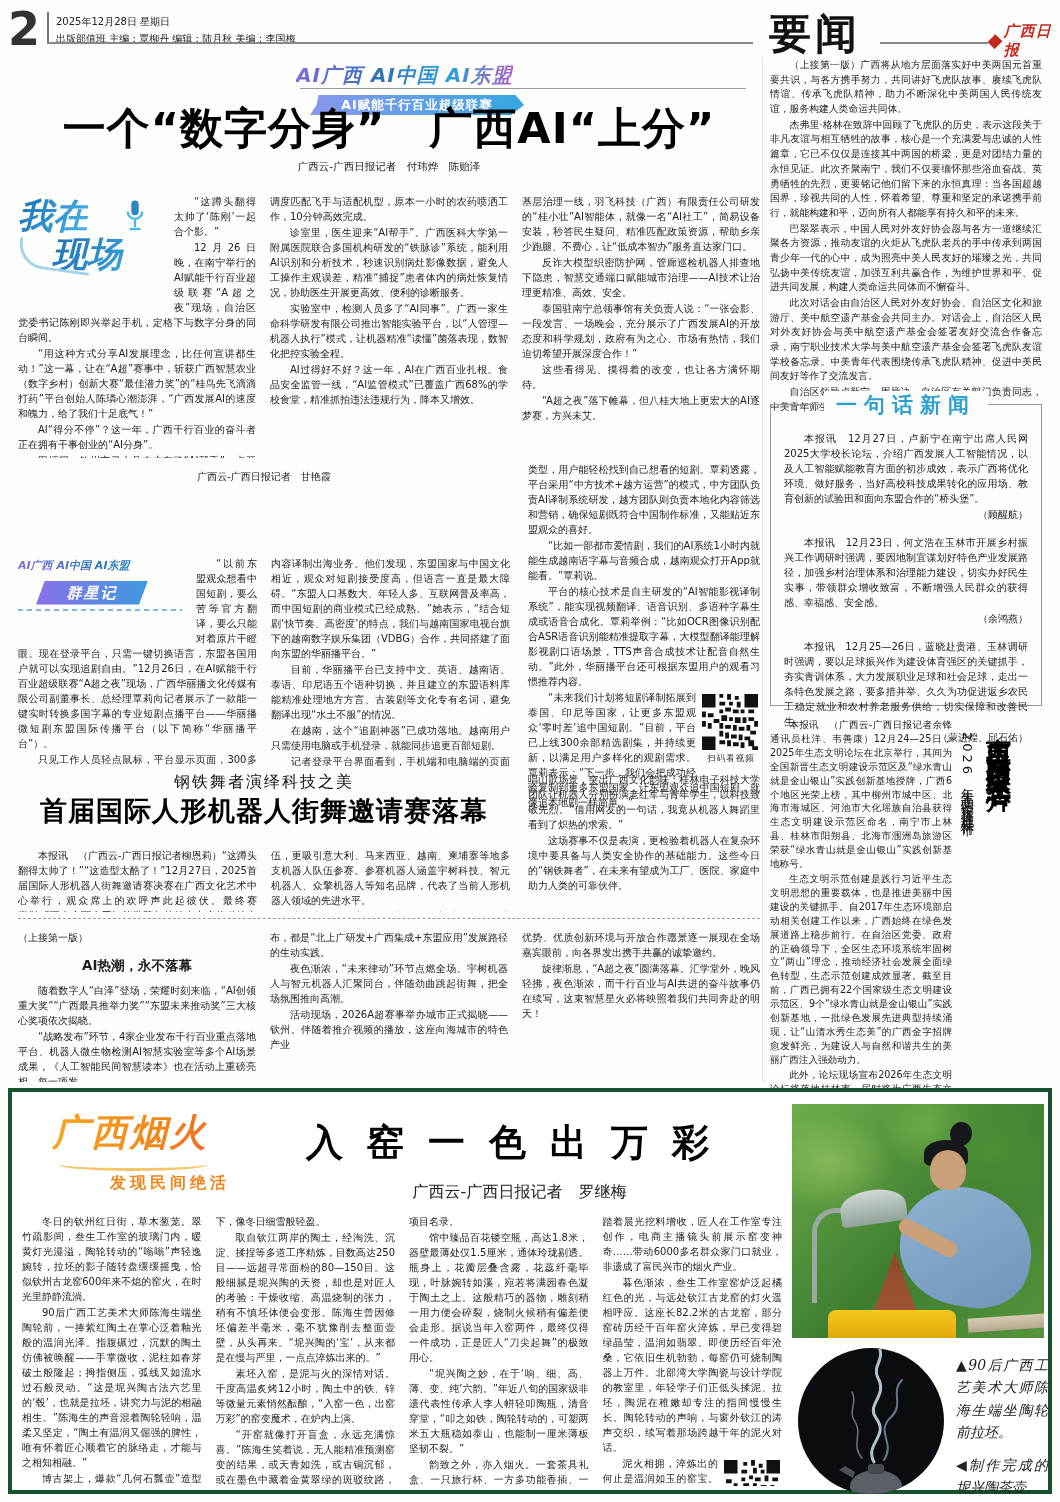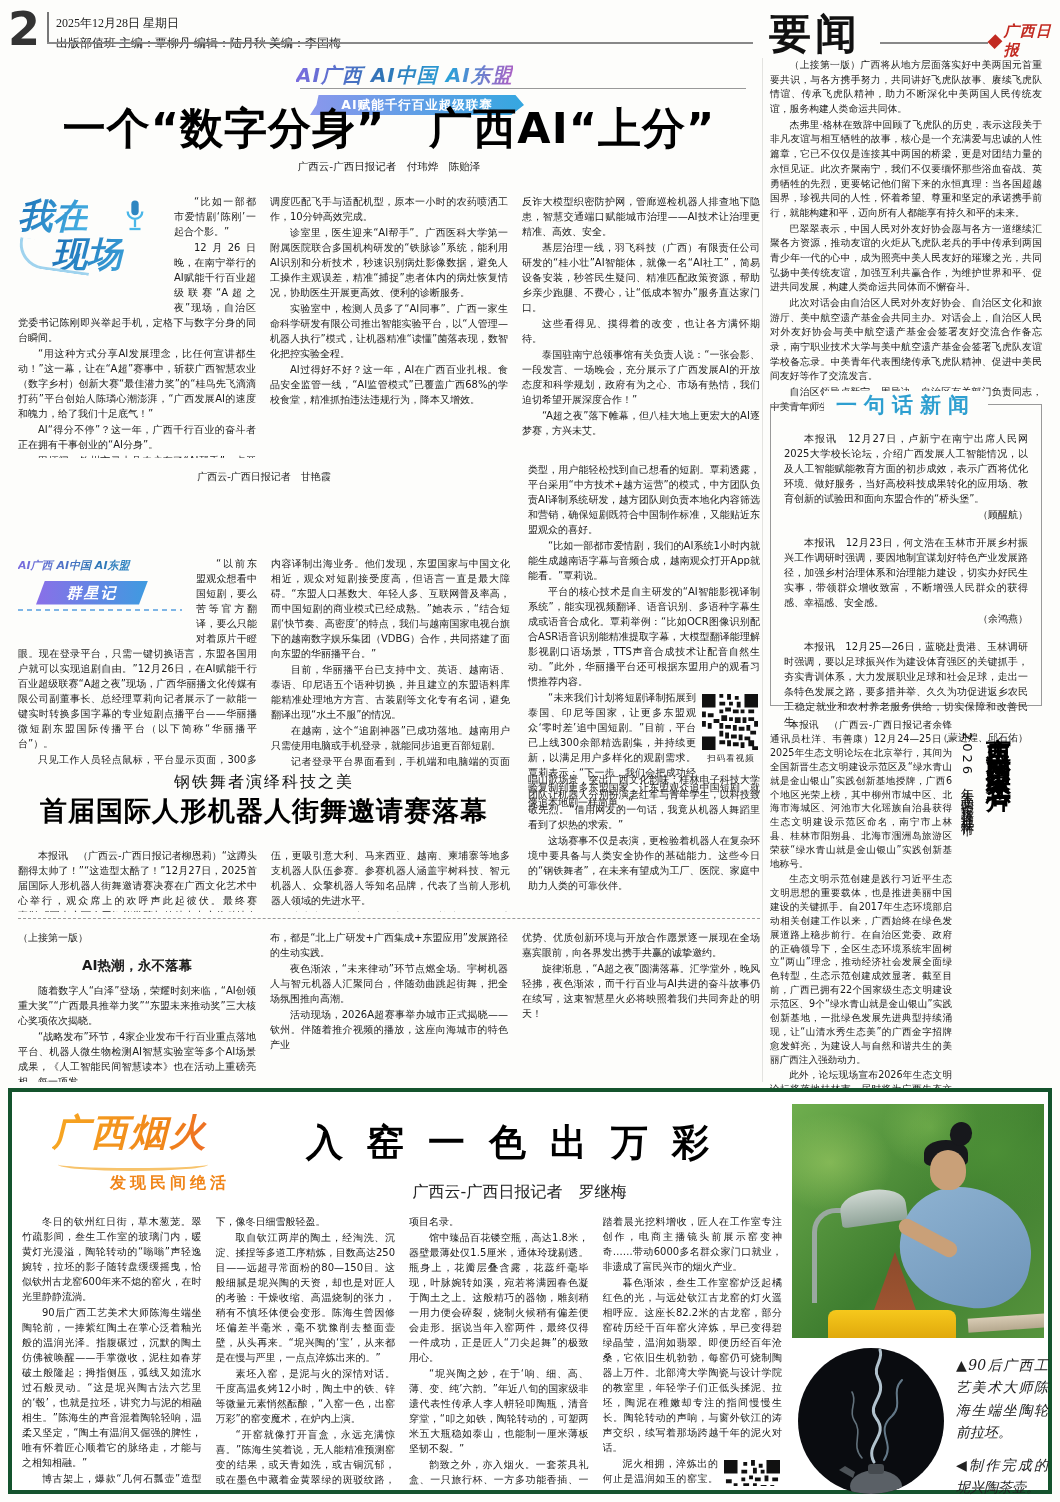--- a/index.html
+++ b/index.html
@@ -2,21 +2,21 @@
 <html><head>
 <meta charset="utf-8">
 <style>
   html,body{margin:0;padding:0;background:#e8e8e4;}
   .page{position:relative;width:1060px;height:1502px;margin:0 auto;background:#fdfdfb;
         font-family:"DejaVu Sans","Liberation Sans",sans-serif;color:#1a1a1a;overflow:hidden;}
   .abs{position:absolute;}
   
   .page-num{left:8px;top:6px;font-size:46px;font-weight:900;color:#333;line-height:1;}
   .hdr-vline{left:47px;top:12px;width:2px;height:32px;background:#777;}
-  .issue-info{left:56px;top:13px;font-size:12px;color:#222;line-height:1.7;font-family:Liberation Serif, serif;}
+  .issue-info{left:56px;top:13px;font-size:10px;color:#222;line-height:1.7;}
   .hline-l{left:47px;top:42px;width:706px;height:2px;background:#888;}
   .hline-r{left:880px;top:42px;width:108px;height:2px;background:#888;}
   .section-title{left:752px;top:6px;width:126px;text-align:center;font-family:"Liberation Serif","DejaVu Serif",serif;
         font-size:42px;font-weight:900;letter-spacing:4px;color:#111;}
   .masthead{left:990px;top:22px;display:flex;align-items:center;gap:4px;}
   .masthead .diamond{width:11px;height:11px;background:#c22a21;transform:rotate(45deg);}
   .masthead .mh-text{color:#c22a21;font-family:"Liberation Serif",serif;font-style:italic;font-weight:900;font-size:15px;letter-spacing:1px;}
   .vrule{left:762px;top:58px;width:1px;height:1024px;background:#e3e3e0;}
   
   .bodytext{font-size:10px;line-height:1.5;text-align:justify;color:#1b1b1b;}
@@ -166,41 +166,41 @@
         <svg width="22" height="40" viewBox="0 0 24 42">
           <rect x="8" y="2" width="8" height="16" rx="4" fill="#2e86c1"></rect>
           <path d="M4 14a8 8 0 0 0 16 0" fill="none" stroke="#49b6e8" stroke-width="2.5"></path>
           <line x1="12" y1="23" x2="12" y2="31" stroke="#49b6e8" stroke-width="2.5"></line>
           <line x1="6" y1="33" x2="18" y2="33" stroke="#49b6e8" stroke-width="2.5"></line>
         </svg>
         <div class="l2">现场</div>
         <span class="swoosh"></span>
       </div>
       <div>
-          <p>“比如一部都市爱情剧‘陈刚’一起合个影。”</p>
+          <p>“这蹲头翻得太帅了‘陈刚’一起合个影。”</p>
           <p>12月26日晚，在南宁举行的AI赋能千行百业超级联赛“A超之夜”现场，自治区党委书记陈刚即兴举起手机，定格下与数字分身的同台瞬间。</p>
           <p>“用这种方式分享AI发展理念，比任何宣讲都生动！”这一幕，让在“A超”赛事中，斩获广西智慧农业（数字乡村）创新大赛“最佳潜力奖”的“桂鸟先飞滴滴打药”平台创始人陈璘心潮澎湃，“广西发展AI的速度和魄力，给了我们十足底气！”</p>
           <p>AI“得分不停”？这一年，广西千行百业的奋斗者正在拥有干事创业的“AI分身”。</p>
           <p>田埂间，钦州市灵山县农户有了“AI帮手”。点开手机的“桂鸟先飞滴滴打药”小程序一键下单，AI智能</p>
         </div>
     </div>
     <div class="col cont">
       <div>
           <p>调度匹配飞手与适配机型，原本一小时的农药喷洒工作，10分钟高效完成。</p>
           <p>诊室里，医生迎来“AI帮手”。广西医科大学第一附属医院联合多国机构研发的“铁脉诊”系统，能利用AI识别和分析技术，秒速识别病灶影像数据，避免人工操作主观误差，精准“捕捉”患者体内的病灶恢复情况，协助医生开展更高效、便利的诊断服务。</p>
           <p>实验室中，检测人员多了“AI同事”。广西一家生命科学研发有限公司推出智能实验平台，以“人管理—机器人执行”模式，让机器精准“读懂”菌落表现，数智化把控实验全程。</p>
           <p>AI过得好不好？这一年，AI在广西百业扎根。食品安全监管一线，“AI监管模式”已覆盖广西68%的学校食堂，精准抓拍违法违规行为，降本又增效。</p>
         </div>
     </div>
     <div class="col cont">
       <div>
+          <p>基层治理一线，羽飞科技（广西）有限责任公司研发的“桂小壮”AI智能体，就像一名“AI社工”，简易设备安装，秒答民生疑问、精准匹配政策资源，帮助乡亲少跑腿、不费心，让“低成本智办”服务直达家门口。</p>
           <p>反诈大模型织密防护网，管廊巡检机器人排查地下隐患，智慧交通端口赋能城市治理——AI技术让治理更精准、高效、安全。</p>
-          <p>基层治理一线，羽飞科技（广西）有限责任公司研发的“桂小壮”AI智能体，就像一名“AI社工”，简易设备安装，秒答民生疑问、精准匹配政策资源，帮助乡亲少跑腿、不费心，让“低成本智办”服务直达家门口。</p>
+          <p>泰国驻南宁总领事馆有关负责人说：“一张会影、一段发言、一场晚会，充分展示了广西发展AI的开放态度和科学规划，政府有为之心、市场有热情，我们迫切希望开展深度合作！”</p>
           <p>这些看得见、摸得着的改变，也让各方满怀期待。</p>
-          <p>泰国驻南宁总领事馆有关负责人说：“一张会影、一段发言、一场晚会，充分展示了广西发展AI的开放态度和科学规划，政府有为之心、市场有热情，我们迫切希望开展深度合作！”</p>
           <p>“A超之夜”落下帷幕，但八桂大地上更宏大的AI逐梦赛，方兴未艾。</p>
         </div>
     </div>
   </div>
 
   <div class="abs drama">
     <div class="drama-left">
       <div class="drama-byline">广西云-广西日报记者　甘艳霞</div>
       <div class="drama-cols cols bodytext">
         <div class="col">

